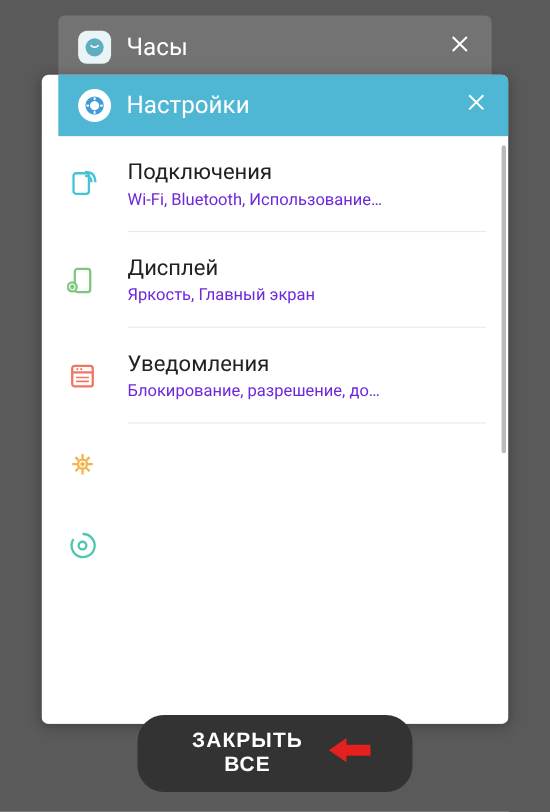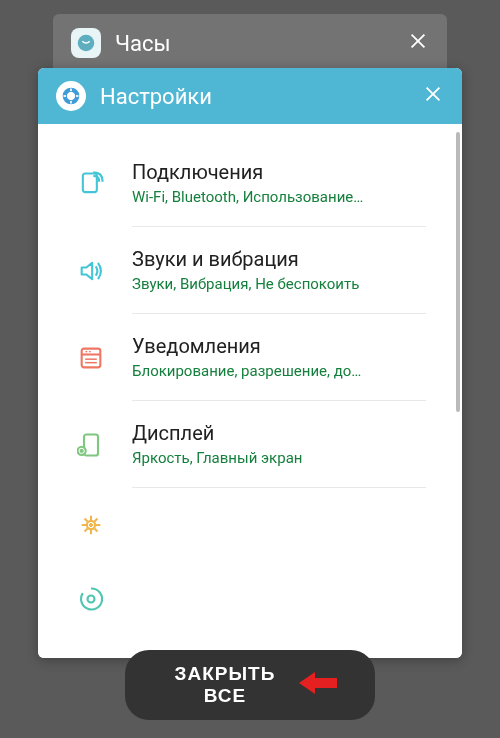--- a/index.html
+++ b/index.html
@@ -65,20 +65,21 @@
       display: flex;
       flex-direction: column;
     }
     .card-front .header {
       background: #4fb6d3;
       height: 56px;
       display: flex;
       align-items: center;
       padding: 0 18px;
       flex-shrink: 0;
+      margin-left: 15px;
     }
     .card-front .app-icon {
       width: 30px;
       height: 30px;
       background: #ffffff;
       border-radius: 50%;
       margin-right: 14px;
       display: flex;
       align-items: center;
       justify-content: center;
@@ -96,21 +97,21 @@
     }
     
     
     .settings-body {
       flex: 1;
       overflow: hidden;
       position: relative;
       background: #ffffff;
     }
     .settings-list {
-      padding: 16px;
+      padding: 0;
     }
     .setting-item {
       display: flex;
       align-items: center;
       padding: 20px 20px 20px 20px;
       cursor: pointer;
     }
     .setting-item:not(:last-child) .text-block {
       border-bottom: 1px solid #e8e8e8;
     }
@@ -133,21 +134,21 @@
       font-size: 20px;
       color: #212121;
       font-weight: 400;
       margin-bottom: 4px;
       white-space: nowrap;
       overflow: hidden;
       text-overflow: ellipsis;
     }
     .setting-item .subtitle {
       font-size: 15px;
-      color: #15803d;
+      color: #6d28d9;
       white-space: nowrap;
       overflow: hidden;
       text-overflow: ellipsis;
     }
     
     
     .scroll-indicator {
       position: absolute;
       right: 2px;
       top: 8px;
@@ -238,62 +239,49 @@
               <path d="M14 5 Q19 5 19 10" fill="none" stroke="#43c5d6" stroke-width="1.8"></path>
               <path d="M14 2 Q22 2 22 10" fill="none" stroke="#43c5d6" stroke-width="1.8"></path>
             </svg>
         </div>
         <div class="text-block">
           <div class="title">Подключения</div>
           <div class="subtitle">Wi-Fi, Bluetooth, Использование…</div>
         </div>
       </div>
 
-      <div class="setting-item">
-        <div class="icon-wrap">
-          <svg width="28" height="28" viewBox="0 0 24 24">
-              <path d="M4 9 L4 15 L8 15 L13 19 L13 5 L8 9 Z" fill="none" stroke="#43c5d6" stroke-width="1.8" stroke-linejoin="round"></path>
-              <path d="M16 8 Q19 12 16 16" fill="none" stroke="#43c5d6" stroke-width="1.8"></path>
-              <path d="M18 5 Q23 12 18 19" fill="none" stroke="#43c5d6" stroke-width="1.8"></path>
+
+      <div class="setting-item">
+        <div class="icon-wrap">
+          <svg width="28" height="28" viewBox="0 0 24 24">
+              <rect x="6" y="3" width="12" height="18" rx="2" fill="none" stroke="#7fc67f" stroke-width="1.8"></rect>
+              <circle cx="4" cy="17" r="3.5" fill="#fff" stroke="#7fc67f" stroke-width="1.8"></circle>
+              <path d="M4 15.2 L4 18.8 M2.2 17 L5.8 17 M2.7 15.7 L5.3 18.3 M5.3 15.7 L2.7 18.3" stroke="#7fc67f" stroke-width="1"></path>
             </svg>
         </div>
         <div class="text-block">
-          <div class="title">Звуки и вибрация</div>
-          <div class="subtitle">Звуки, Вибрация, Не беспокоить</div>
+          <div class="title">Дисплей</div>
+          <div class="subtitle">Яркость, Главный экран</div>
         </div>
       </div>
 
       <div class="setting-item">
         <div class="icon-wrap">
           <svg width="28" height="28" viewBox="0 0 24 24">
               <rect x="4" y="4" width="16" height="16" rx="2" fill="none" stroke="#ee7764" stroke-width="1.8"></rect>
               <line x1="4" y1="9" x2="20" y2="9" stroke="#ee7764" stroke-width="1.8"></line>
               <circle cx="8" cy="6.5" r="0.8" fill="#ee7764"></circle>
               <circle cx="11" cy="6.5" r="0.8" fill="#ee7764"></circle>
               <line x1="7" y1="13" x2="17" y2="13" stroke="#ee7764" stroke-width="1.3"></line>
               <line x1="7" y1="16" x2="17" y2="16" stroke="#ee7764" stroke-width="1.3"></line>
             </svg>
         </div>
         <div class="text-block">
           <div class="title">Уведомления</div>
           <div class="subtitle">Блокирование, разрешение, до…</div>
-        </div>
-      </div>
-
-      <div class="setting-item">
-        <div class="icon-wrap">
-          <svg width="28" height="28" viewBox="0 0 24 24">
-              <rect x="6" y="3" width="12" height="18" rx="2" fill="none" stroke="#7fc67f" stroke-width="1.8"></rect>
-              <circle cx="4" cy="17" r="3.5" fill="#fff" stroke="#7fc67f" stroke-width="1.8"></circle>
-              <path d="M4 15.2 L4 18.8 M2.2 17 L5.8 17 M2.7 15.7 L5.3 18.3 M5.3 15.7 L2.7 18.3" stroke="#7fc67f" stroke-width="1"></path>
-            </svg>
-        </div>
-        <div class="text-block">
-          <div class="title">Дисплей</div>
-          <div class="subtitle">Яркость, Главный экран</div>
         </div>
       </div>
 
       <div class="setting-item">
         <div class="icon-wrap">
           <svg width="28" height="28" viewBox="0 0 24 24">
               <path d="M12 4 L12 8 M12 16 L12 20 M4 12 L8 12 M16 12 L20 12 M6.5 6.5 L9 9 M15 15 L17.5 17.5 M17.5 6.5 L15 9 M9 15 L6.5 17.5" stroke="#f0b64c" stroke-width="1.8"></path>
               <circle cx="12" cy="12" r="3.5" fill="none" stroke="#f0b64c" stroke-width="1.8"></circle>
               <line x1="10.3" y1="12" x2="13.7" y2="12" stroke="#f0b64c" stroke-width="1.8"></line>
               <line x1="12" y1="10.3" x2="12" y2="13.7" stroke="#f0b64c" stroke-width="1.8"></line>

